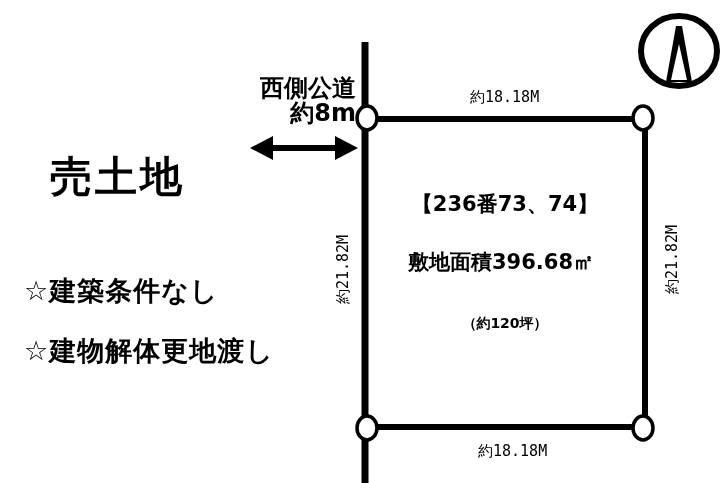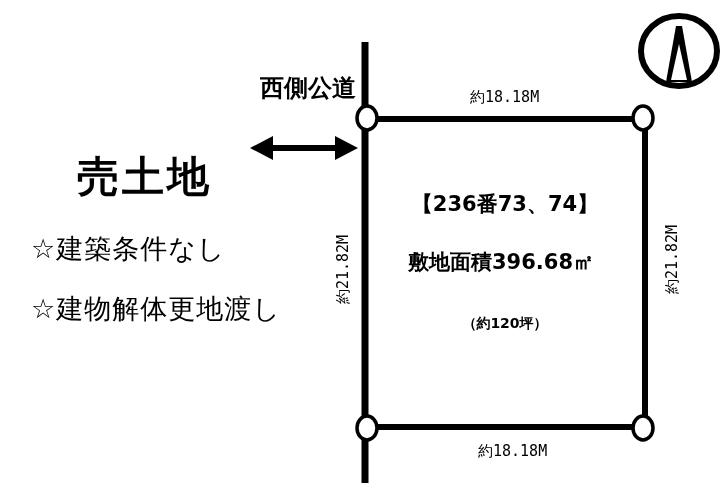--- a/index.html
+++ b/index.html
@@ -1,21 +1,21 @@
 <!DOCTYPE html>
 <html><head>
 <meta charset="utf-8">
 <style>
   html, body { margin:0; padding:0; background:#ffffff; }
   body { width:728px; height:483px; position:relative; overflow:hidden;
          font-family:"DejaVu Sans", sans-serif; color:#000; }
   .abs { position:absolute; }
   svg.lines { position:absolute; left:0; top:0; }
-  .title { left:50px; top:156px; font-size:42px; font-weight:bold; letter-spacing:3px; line-height:1;margin-left:27px; }
-  .feature { left:31px; font-size:27px; font-weight:normal; line-height:1; letter-spacing:1px; white-space:nowrap; }
+  .title { left:50px; top:156px; font-size:42px; font-weight:bold; letter-spacing:3px; line-height:1; }
+  .feature { left:24px; font-size:27px; font-weight:bold; line-height:1; letter-spacing:1px; white-space:nowrap;margin-top:42px; }
   .road-label { left:238px; top:76px; width:118px; text-align:right; font-size:24px; font-weight:bold; line-height:25px; }
   .dim { font-family:"DejaVu Sans Mono", monospace; font-size:15px; line-height:1; white-space:nowrap; }
   .dim-v { transform-origin:center center; transform:rotate(-90deg); }
   .center-text { text-align:center; font-weight:bold; white-space:nowrap; line-height:1; }
 </style>
 </head>
 <body>
 
 <svg class="lines" width="728" height="483" viewBox="0 0 728 483">
 
@@ -47,20 +47,21 @@
 
 <div class="abs feature" style="top:235px;">
   <span>☆</span><span>建築条件なし</span>
 </div>
 <div class="abs feature" style="top:295px;text-align:center;">
   <span>☆</span><span>建物解体更地渡し</span>
 </div>
 
 <div class="abs road-label">
   <div>西側公道</div>
+  <div>約8m</div>
 </div>
 
 <div class="abs dim" style="left:470px; top:90px;">約18.18M</div>
 <div class="abs dim" style="left:478px; top:444px;">約18.18M</div>
 <div class="abs dim dim-v" style="left:303px; top:262px; width:80px; text-align:center;">約21.82M</div>
 <div class="abs dim dim-v" style="left:632px; top:252px; width:80px; text-align:center;">約21.82M</div>
 
 <div class="abs center-text" style="left:395px; top:194px; width:220px; font-size:21px;">【236番73、74】</div>
 <div class="abs center-text" style="left:376px; top:252px; width:250px; font-size:21px;">敷地面積396.68㎡</div>
 <div class="abs center-text" style="left:430px; top:316px; width:150px; font-size:14px;">（約120坪）</div>

